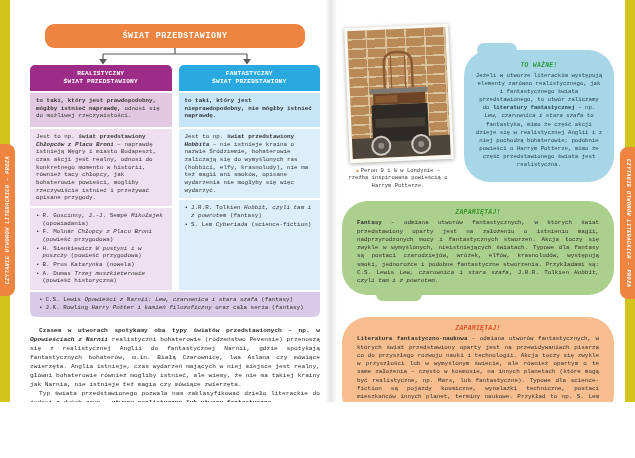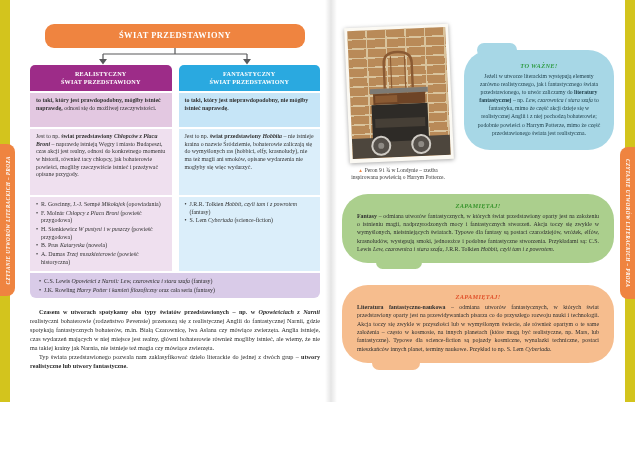--- a/index.html
+++ b/index.html
@@ -1,18 +1,18 @@
 <!DOCTYPE html>
 <html><head>
 <meta charset="utf-8">
 <title>Document</title>
 <style>
   html,body{margin:0;padding:0;background:#ffffff;}
   .spread{position:relative;width:635px;height:402px;background:#ffffff;overflow:hidden;
-          font-family:Liberation Serif, serif;-webkit-font-smoothing:antialiased;}
+          font-family:Liberation Mono, monospace;-webkit-font-smoothing:antialiased;}
 
   
   .band{position:absolute;top:0;width:10px;height:458px;background:#d3c41d;}
   .band.left{left:0;} .band.right{right:0;}
   .tab{position:absolute;width:15px;height:152px;background:#ef8440;color:#fff;
        display:flex;align-items:center;justify-content:center;z-index:3;}
   .tab.left{left:0;top:144px;border-radius:0 8px 8px 0;}
   .tab.right{right:0;top:147px;border-radius:8px 0 0 8px;}
   .tab span{writing-mode:vertical-rl;font-size:5.2px;font-weight:700;font-style:italic;
             letter-spacing:.45px;white-space:nowrap;}

